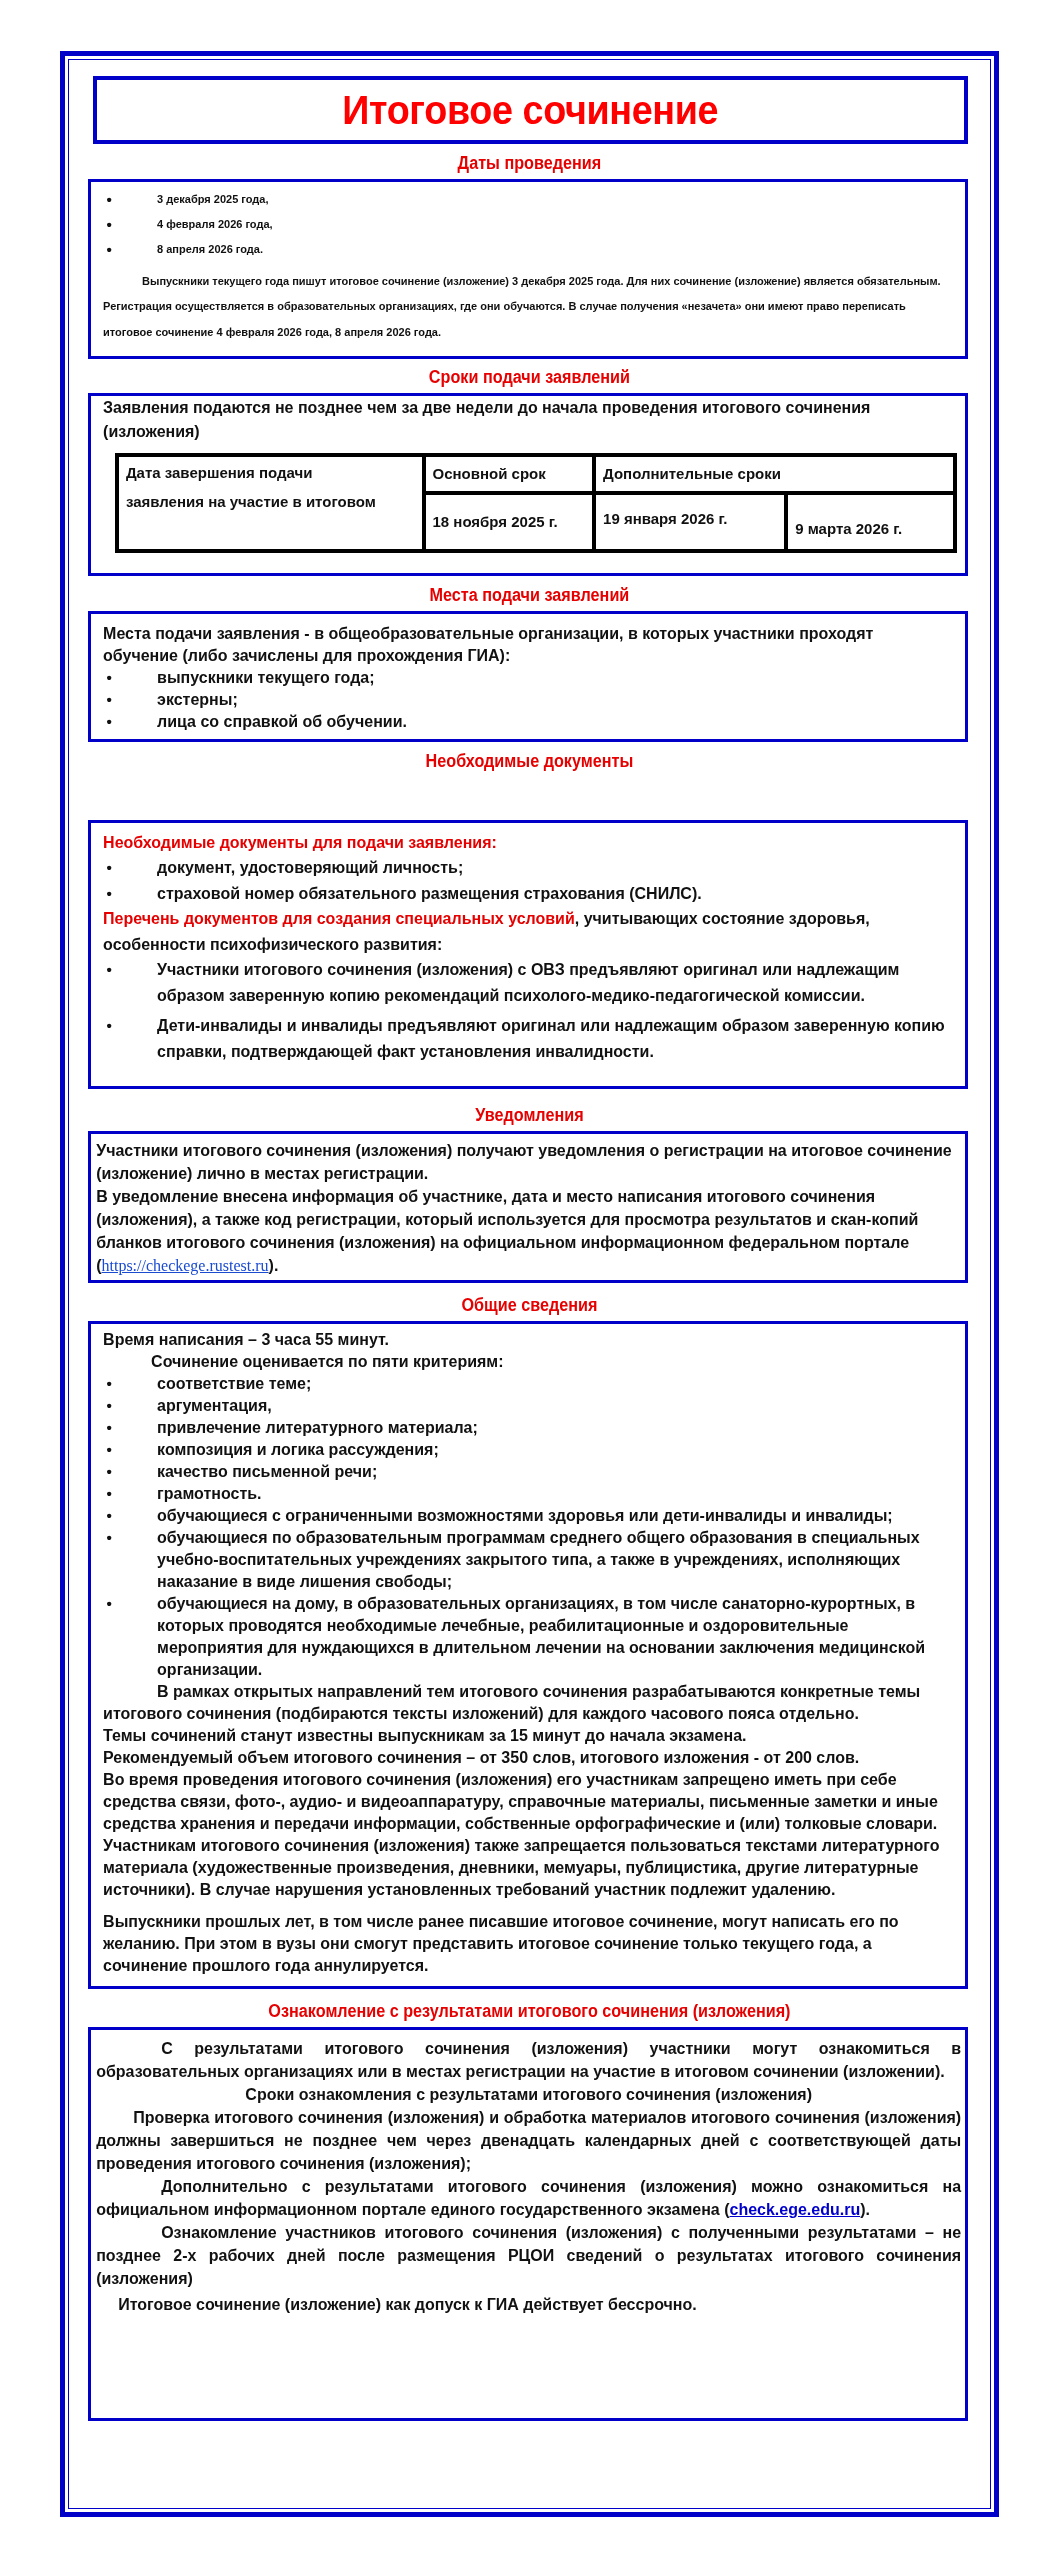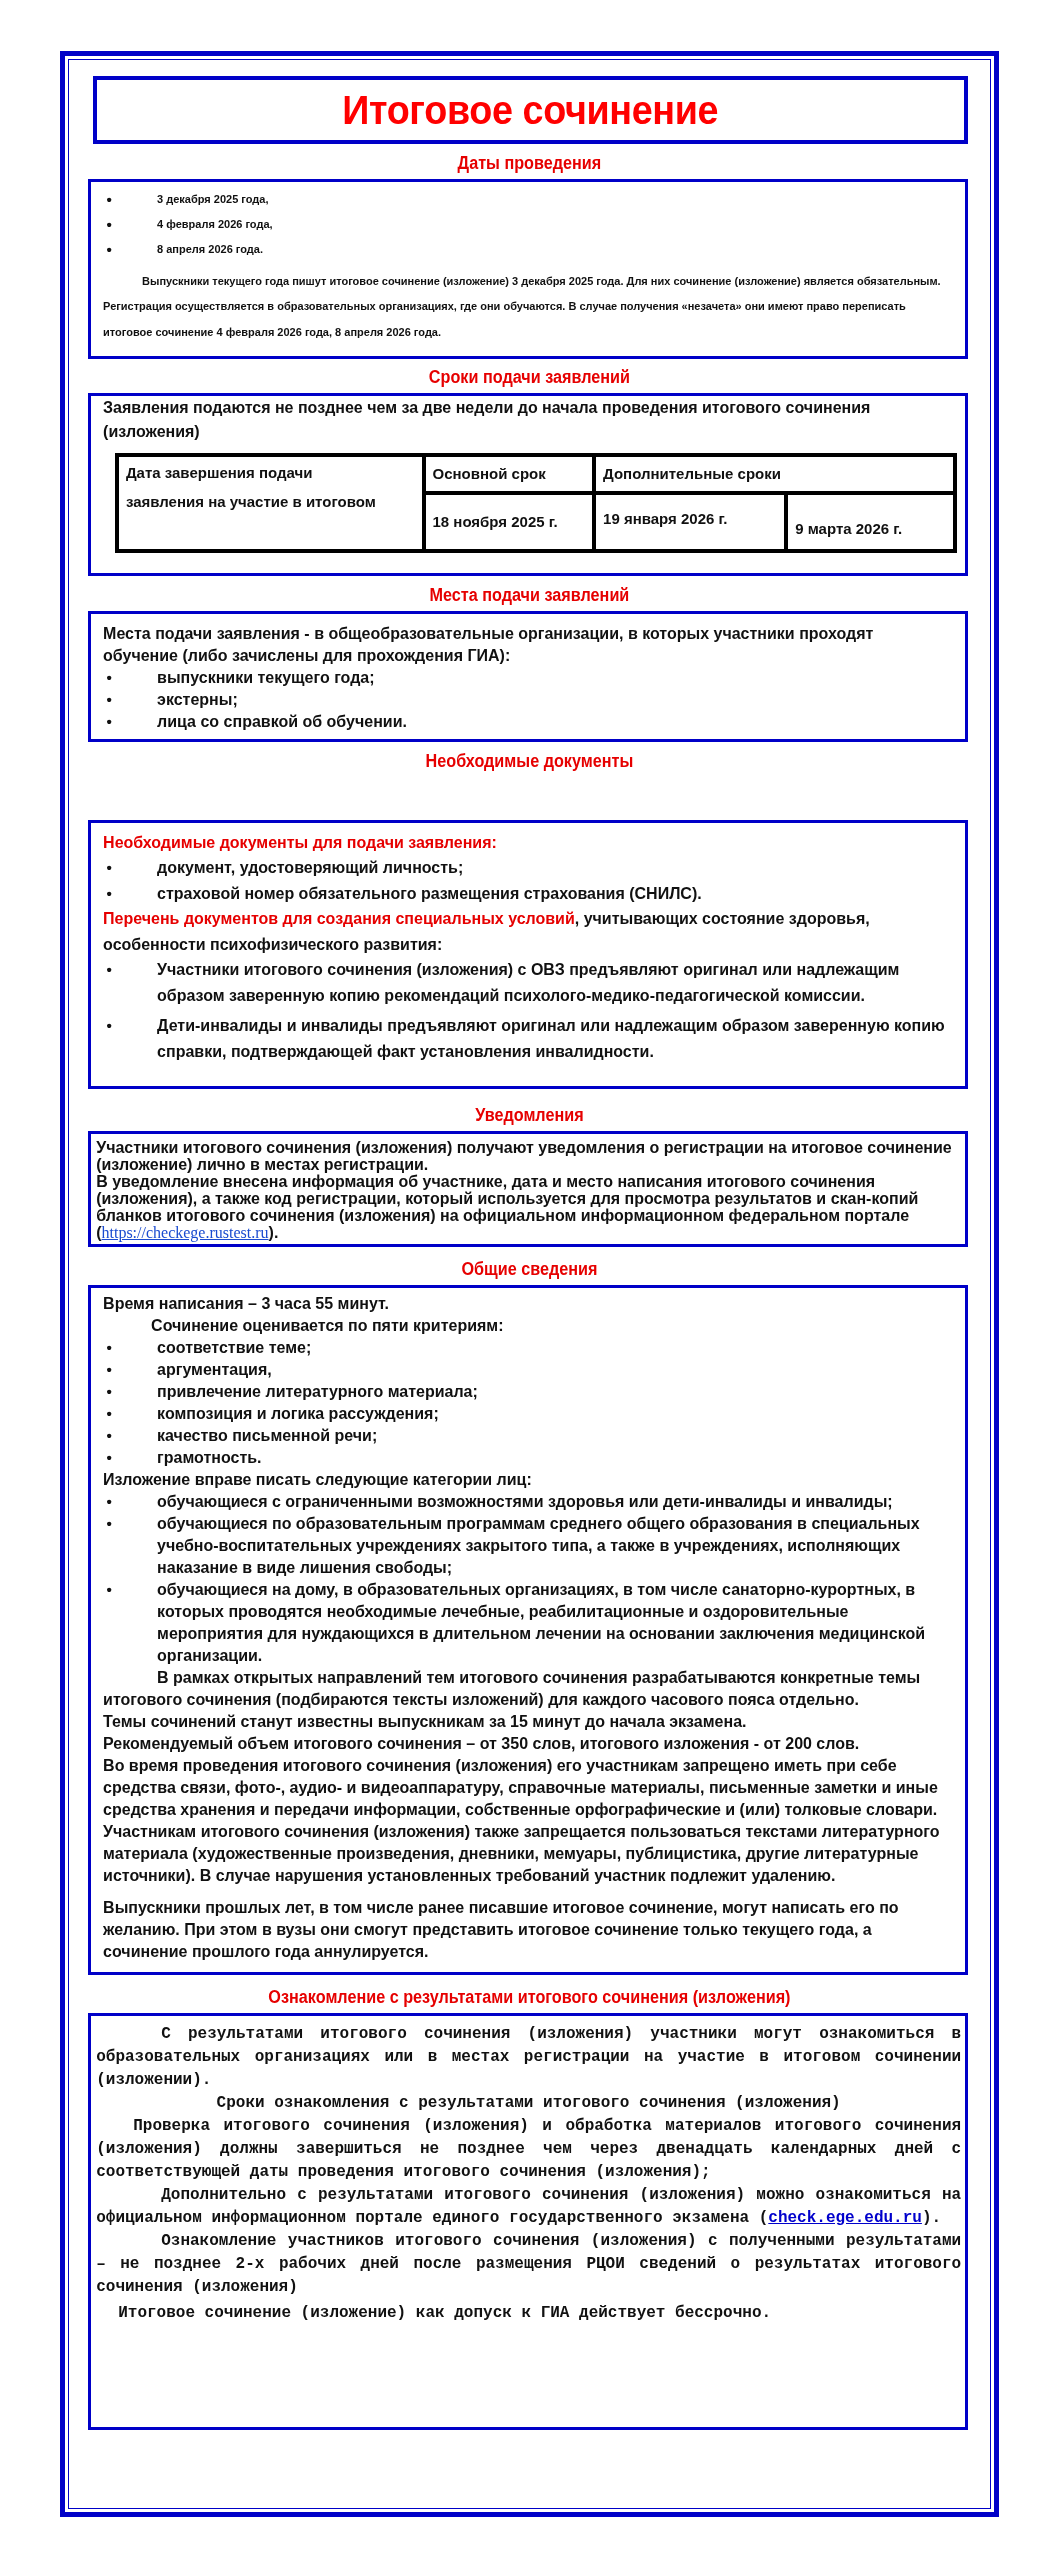--- a/index.html
+++ b/index.html
@@ -34,21 +34,21 @@
   ul.b { list-style: none; margin: 0; padding: 0; }
   ul.b li { position: relative; padding-left: 54px; }
   ul.b li::before { content: "\2022"; position: absolute; left: 3.4px; top: 0; font-size: 15.3px; }
   .red { color: #e60000; }
   .link { color: #1a4bd0; text-decoration: underline; font-weight: normal; font-family: "Liberation Serif", serif; }
   .link2 { color: #0000cc; text-decoration: underline; }
   table.deadlines { border-collapse: collapse; margin: 8.5px 0 20.4px 12px; width: 842px; }
   table.deadlines td {
     border: 4.3px solid #000; text-align: left; font-size: 15px; font-weight: bold; padding: 5.1px 6.8px;
   }
-  .justify { text-align: justify; font-family: Liberation Mono, monospace; }
+  .justify { text-align: justify; }
   .center { text-align: center; }
 </style>
 </head>
 <body>
 
 <div class="outer">
   <div class="inner">
     <div class="content">
 
       <div class="title-box">
@@ -105,38 +105,37 @@
           <li>страховой номер обязательного размещения страхования (СНИЛС).</li>
         </ul>
         <p><span class="red">Перечень документов для создания специальных условий</span><span>, учитывающих состояние здоровья, особенности психофизического развития:</span></p>
         <ul class="b">
           <li style="margin-bottom:5.1px;">Участники итогового сочинения (изложения) с ОВЗ предъявляют оригинал или надлежащим образом заверенную копию рекомендаций психолого-медико-педагогической комиссии.</li>
           <li>Дети-инвалиды и инвалиды предъявляют оригинал или надлежащим образом заверенную копию справки, подтверждающей факт установления инвалидности.</li>
         </ul>
       </div>
 
       <div class="sec-title" style="margin-top:15.3px;">Уведомления</div>
-      <div class="box" style="padding:5.1px 5.1px 3.4px 5.1px;line-height:17px;">
+      <div class="box" style="padding:5.1px 5.1px 3.4px 5.1px;line-height:23px;">
         <p>Участники итогового сочинения (изложения) получают уведомления о регистрации на итоговое сочинение (изложение) лично в местах регистрации.</p>
         <p><span>В уведомление внесена информация об участнике, дата и место написания итогового сочинения (изложения), а также код регистрации, который используется для просмотра результатов и скан-копий бланков итогового сочинения (изложения) на официальном информационном федеральном портале (</span><span class="link">https://checkege.rustest.ru</span><span>).</span></p>
       </div>
 
       <div class="sec-title" style="margin-top:12px;">Общие сведения</div>
       <div class="box" style="padding:5.1px 12px 8.5px 12px;line-height:22px;">
         <p>Время написания – 3 часа 55 минут.</p>
         <p style="padding-left:48px;">Сочинение оценивается по пяти критериям:</p>
         <ul class="b">
           <li>соответствие теме;</li>
           <li>аргументация,</li>
           <li>привлечение литературного материала;</li>
           <li>композиция и логика рассуждения;</li>
           <li>качество письменной речи;</li>
           <li>грамотность.</li>
         </ul>
-        <p>Изложение вправе писать следующие категории лиц:</p>
         <ul class="b">
           <li>обучающиеся с ограниченными возможностями здоровья или дети-инвалиды и инвалиды;</li>
           <li>обучающиеся по образовательным программам среднего общего образования в специальных учебно-воспитательных учреждениях закрытого типа, а также в учреждениях, исполняющих наказание в виде лишения свободы;</li>
           <li>обучающиеся на дому, в образовательных организациях, в том числе санаторно-курортных, в которых проводятся необходимые лечебные, реабилитационные и оздоровительные мероприятия для нуждающихся в длительном лечении на основании заключения медицинской организации.</li>
         </ul>
         <p class="indent" style="text-indent:54px;">В рамках открытых направлений тем итогового сочинения разрабатываются конкретные темы итогового сочинения (подбираются тексты изложений) для каждого часового пояса отдельно.</p>
         <p>Темы сочинений станут известны выпускникам за 15 минут до начала экзамена.</p>
         <p>Рекомендуемый объем итогового сочинения – от 350 слов, итогового изложения - от 200 слов.</p>
         <p>Во время проведения итогового сочинения (изложения) его участникам запрещено иметь при себе средства связи, фото-, аудио- и видеоаппаратуру, справочные материалы, письменные заметки и иные средства хранения и передачи информации, собственные орфографические и (или) толковые словари. Участникам итогового сочинения (изложения) также запрещается пользоваться текстами литературного материала (художественные произведения, дневники, мемуары, публицистика, другие литературные источники). В случае нарушения установленных требований участник подлежит удалению.</p>
         <p style="margin-top:10.2px;">Выпускники прошлых лет, в том числе ранее писавшие итоговое сочинение, могут написать его по желанию. При этом в вузы они смогут представить итоговое сочинение только текущего года, а сочинение прошлого года аннулируется.</p>

